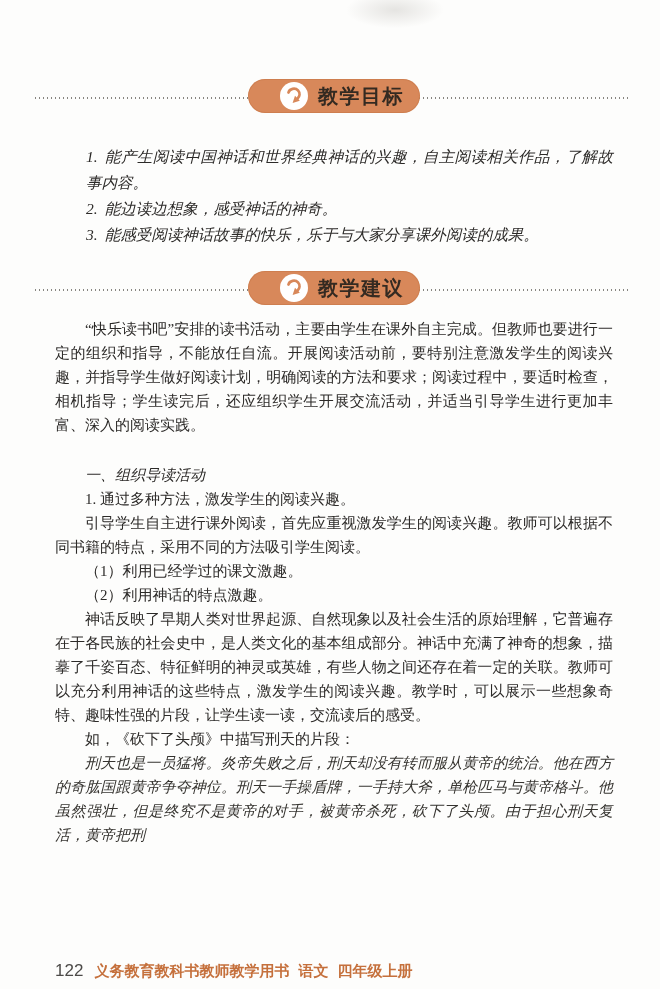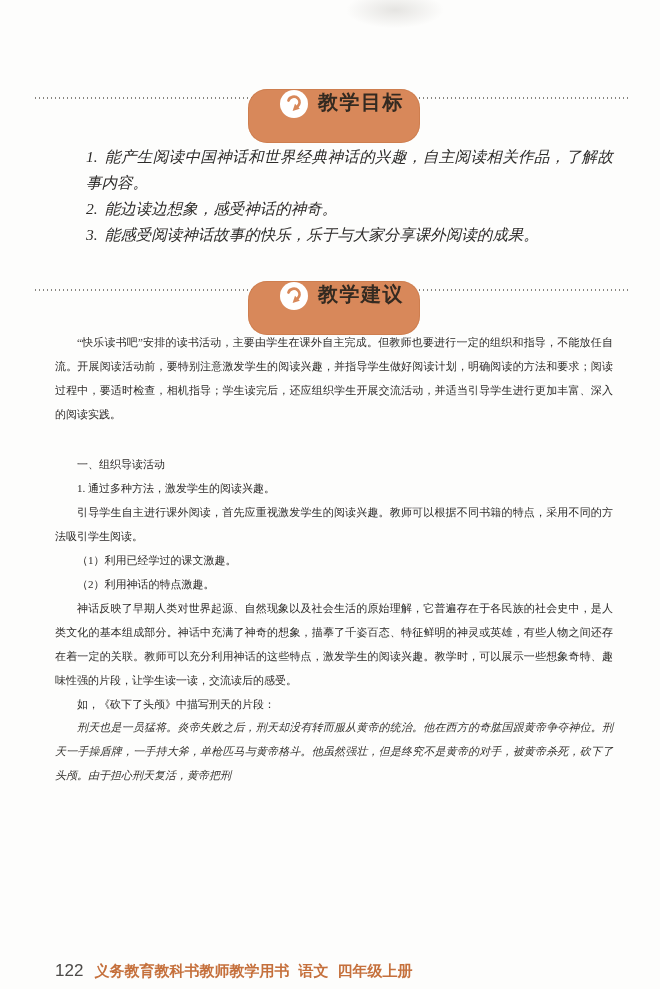--- a/index.html
+++ b/index.html
@@ -20,45 +20,45 @@
   
   .section-marker { position:relative; height:38px; }
   .marker-objectives { margin-top:79px; }
   .marker-suggestions { margin-top:23px; }
   .dotline {
     position:absolute; left:-20px; right:-17px; top:18px; height:2px;
     background-image:repeating-linear-gradient(to right,#878580 0 1.5px, transparent 1.5px 4px);
   }
   .pill {
     position:absolute; left:50%; top:0; transform:translateX(-50%);
-    width:172px; height:54px; border-radius:19px;
+    width:172px; height:34px; border-radius:19px;
     background:#d8885a;
     box-shadow:0 0 0 1px rgba(190,110,60,0.35) inset;
-    display:flex; box-sizing:border-box;
-    padding-left:31px; gap:9px;margin-top:10px;
+    display:flex; align-items:center; box-sizing:border-box;
+    padding-left:31px; gap:9px;
   }
   .badge-icon { width:30px; height:30px; flex:0 0 auto; display:block; }
   .badge-label {
     font-family:"Liberation Sans","DejaVu Sans",sans-serif;
     font-size:20px; font-weight:bold; color:#342a21; letter-spacing:1.5px;
     white-space:nowrap;
   }
 
   
   .objective-list {
     margin:27px 0 0; padding:0; list-style:none;
     font-size:15.5px; line-height:26px;font-style:italic;
   }
   .objective-list li { padding-left:2em; text-align:justify; }
   .objective-list .num { margin-right:7px; }
 
   
-  .content { margin-top:21px; font-size:11px; line-height:24px; }
+  .content { margin-top:8px; font-size:15px; line-height:24px; }
   .content p { margin:0; text-indent:2em; text-align:justify; }
-  .content p.heading { margin-top:26px; }
+  .content p.heading { margin-top:26px;font-style:italic; }
   .content p.excerpt {
     font-family:"DejaVu Serif","Liberation Serif",serif;
     font-style:italic;
     color:#35332f;
   }
 
   
   .footer {
     position:absolute; left:55px; top:934px;
     display:flex; align-items:baseline; gap:11px;

